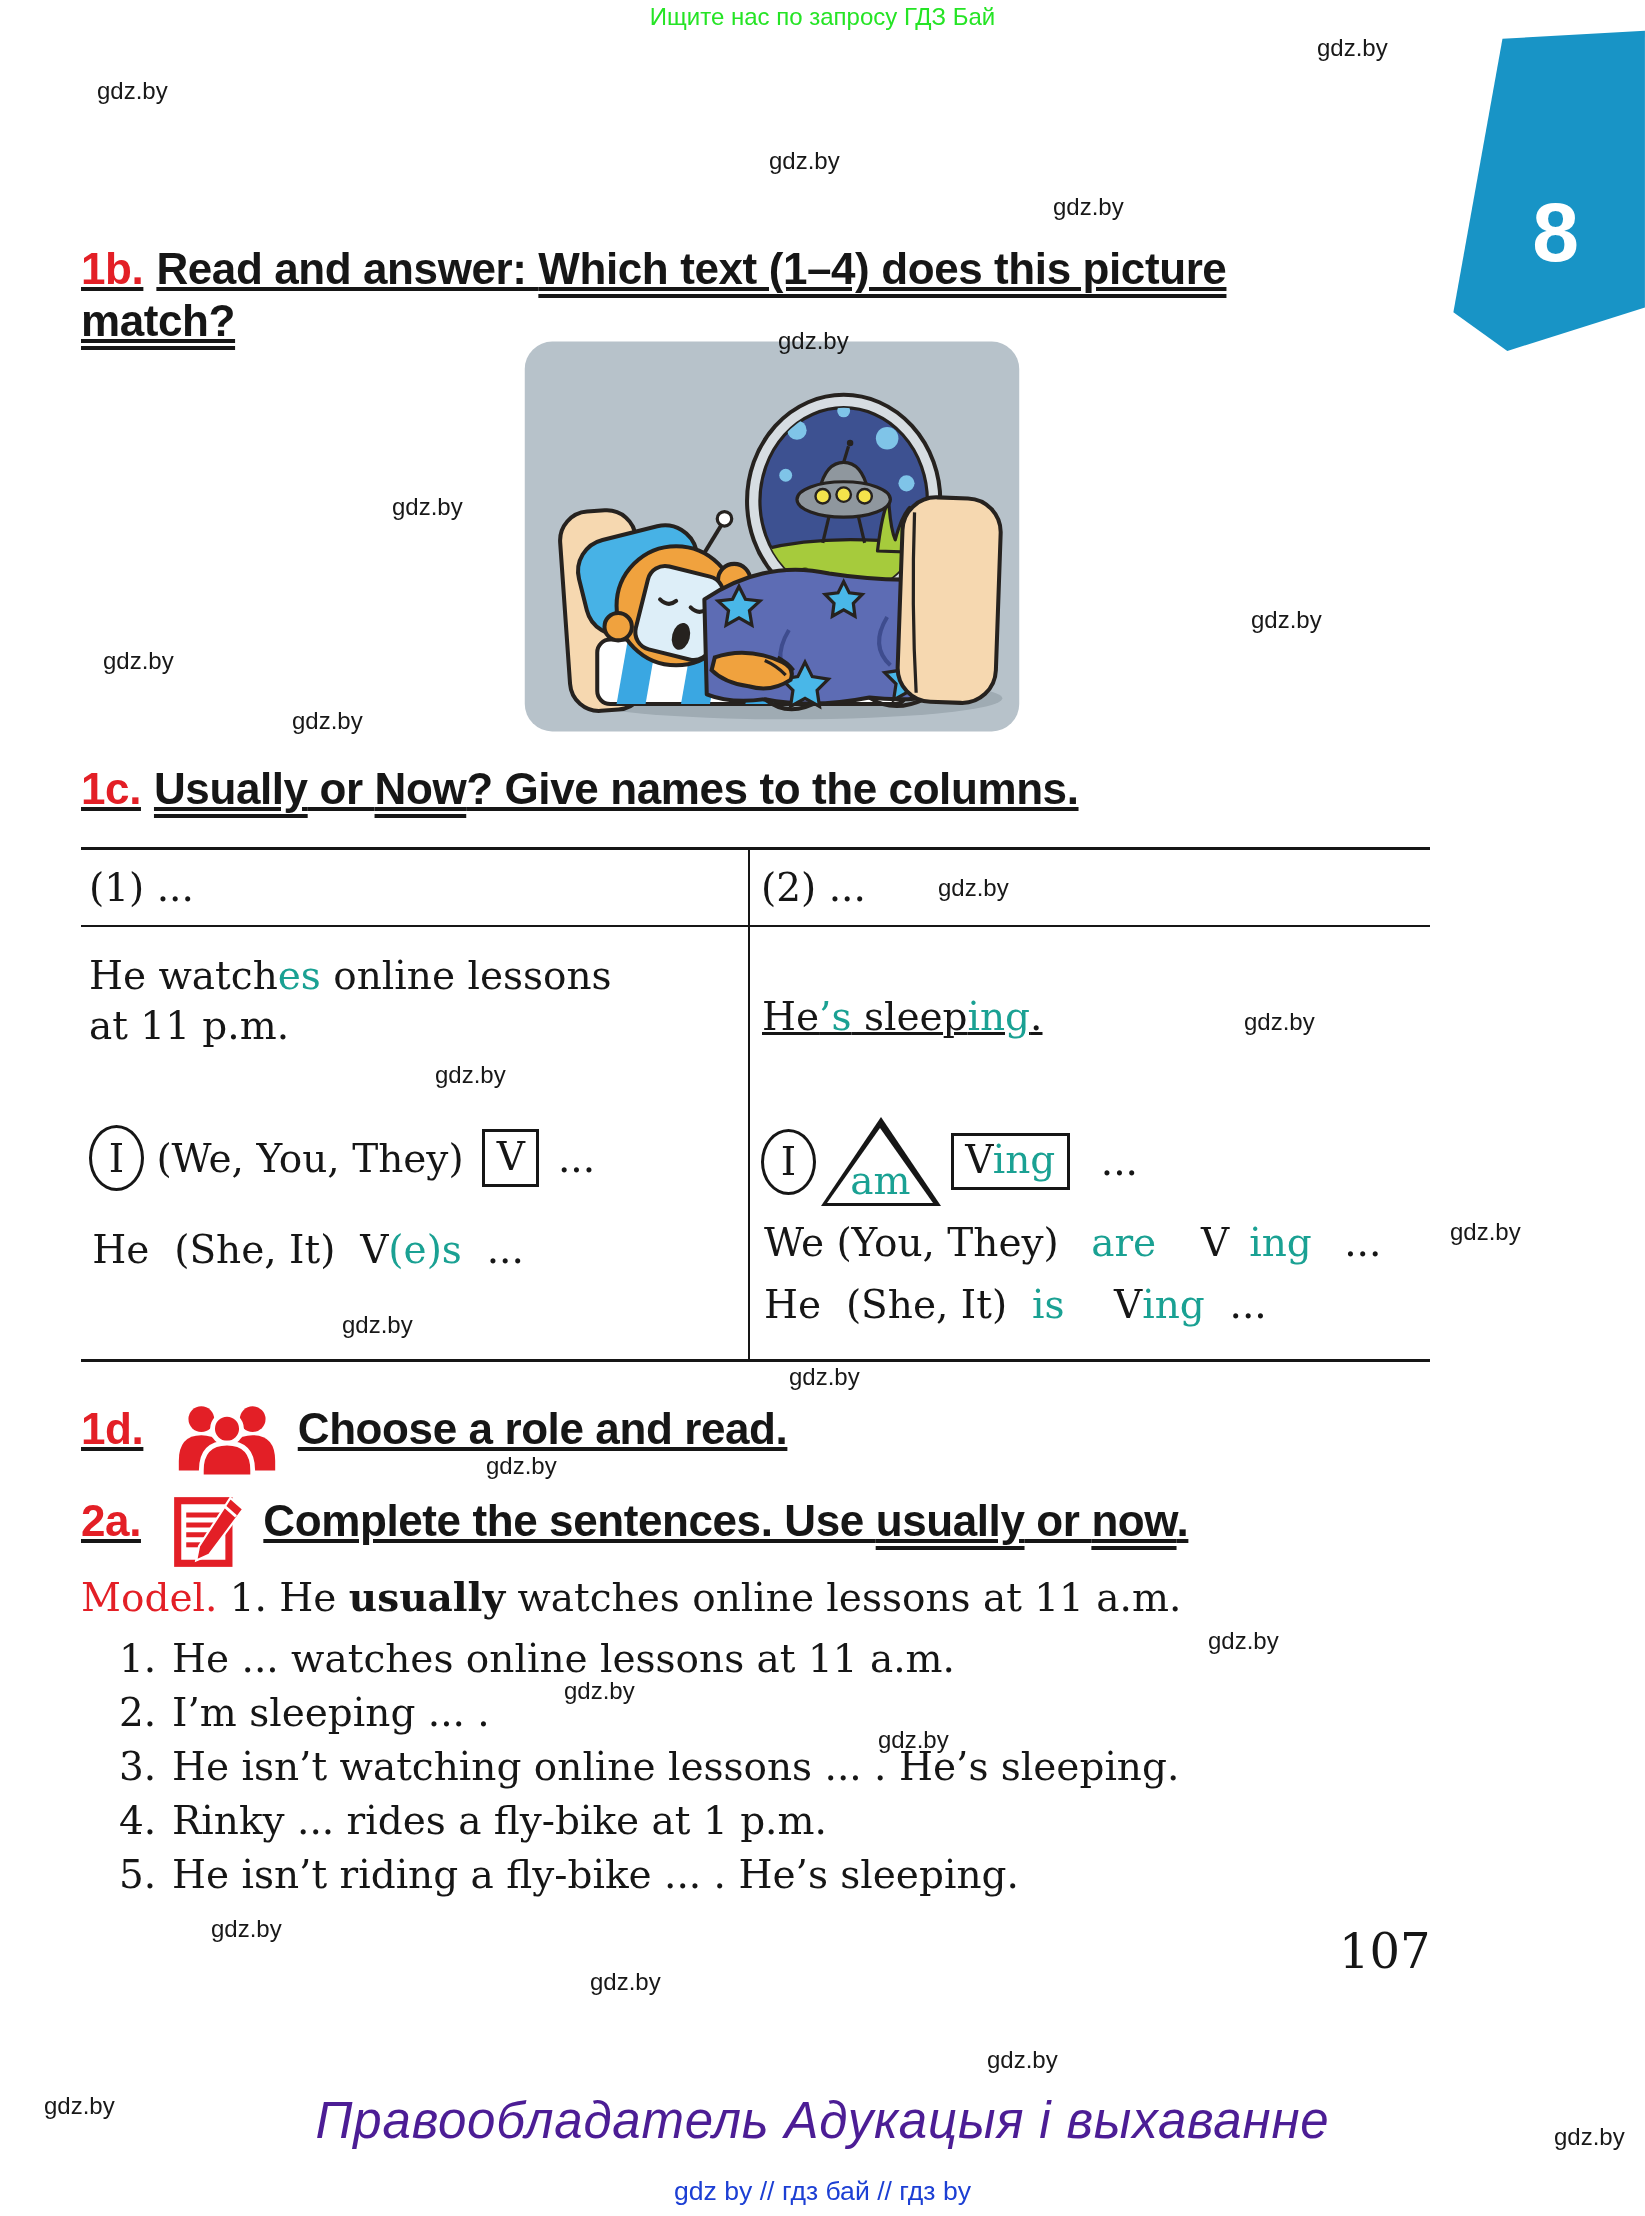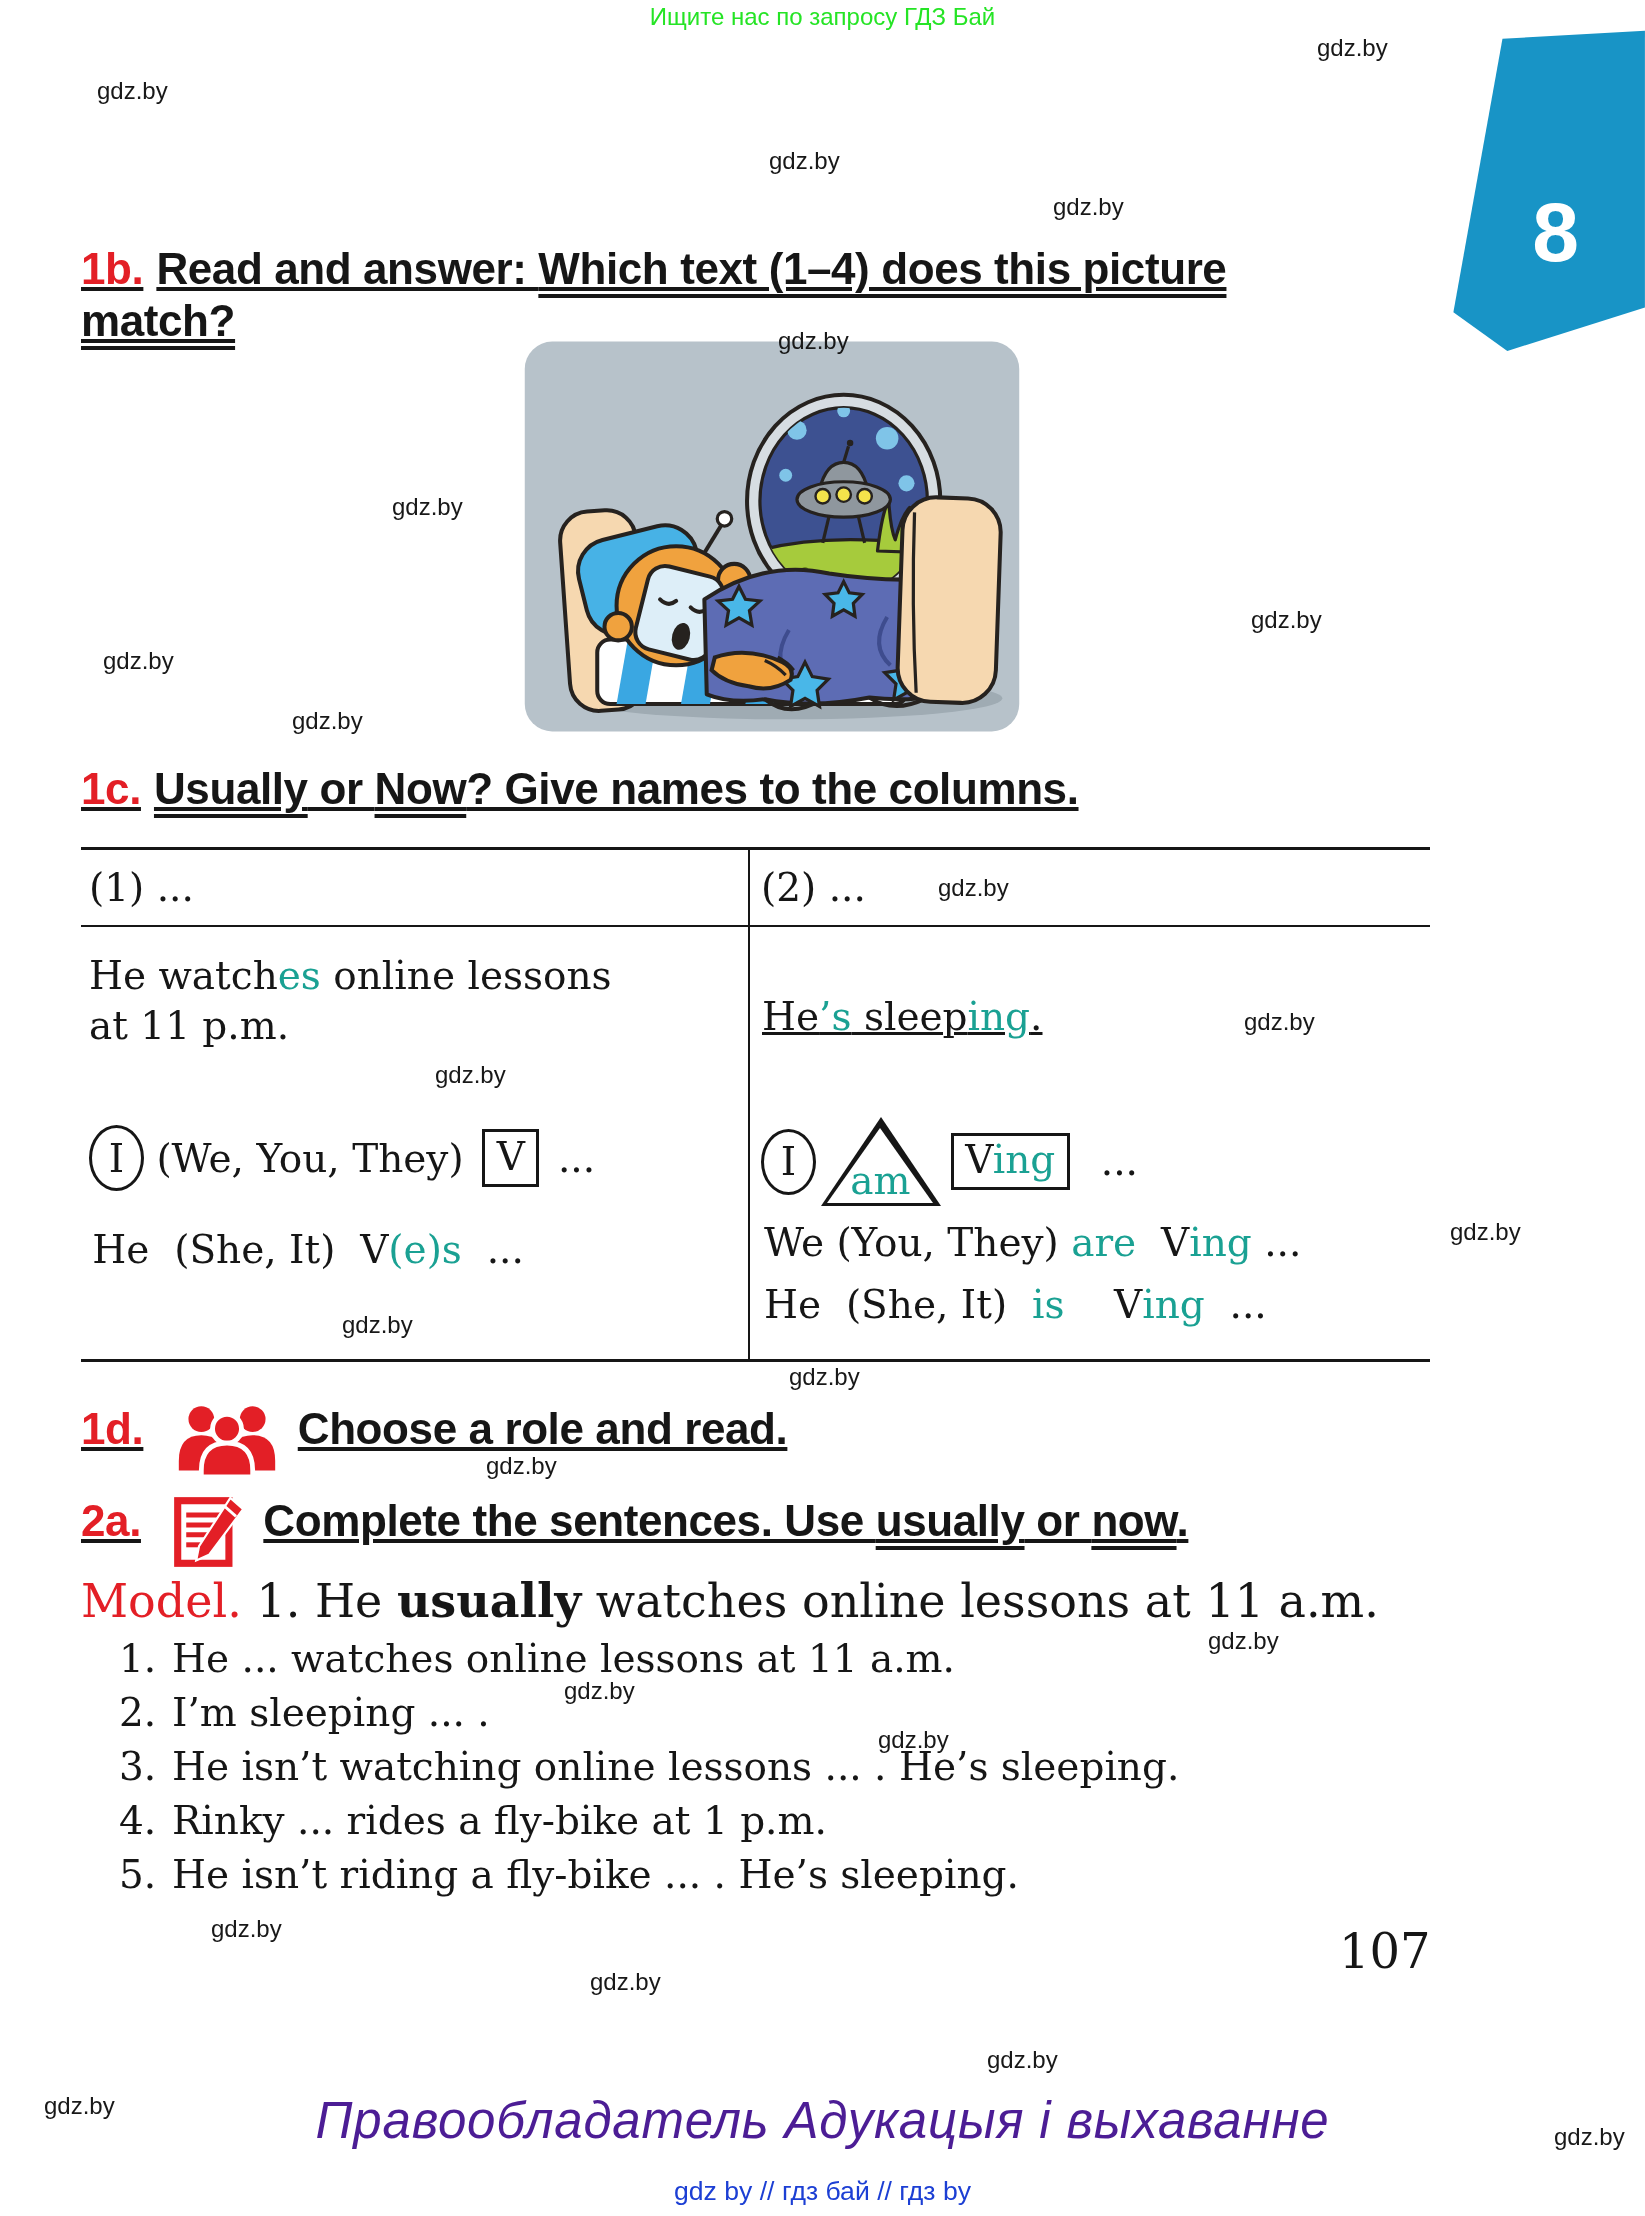--- a/index.html
+++ b/index.html
@@ -49,21 +49,21 @@
   .tri::before{content:"";position:absolute;left:0;top:0;
        border-left:60px solid transparent;border-right:60px solid transparent;border-bottom:89px solid #161616;}
   .tri::after{content:"";position:absolute;left:6.4px;top:10.5px;
        border-left:53px solid transparent;border-right:53px solid transparent;border-bottom:75px solid #ffffff;}
   .tri > span{position:relative;z-index:1;padding-bottom:3.2px;}
 
   
   .icon-svg{flex:none;}
 
   
-  .model{position:absolute;left:81px;top:1574px;font-size:46px;}
+  .model{position:absolute;left:81px;top:1574px;font-size:39px;}
   .list{position:absolute;left:119px;top:1632px;width:1369px;font-size:39px;line-height:54px;}
   .item{display:flex;}
   .item .num{width:53px;flex:none;}
   .pageno{position:absolute;left:1339px;top:1923px;font-size:48px;}
 </style>
 </head>
 <body>
 
 <div class="page">
 
@@ -194,21 +194,21 @@
     <div class="cellline" style="left:8px;top:13px;">(1) ...</div>
     <div class="cellline" style="left:680px;top:13px;">(2) ...</div>
 
     <div class="cellline" style="left:8px;top:101px;"><span><span>He watch</span><span class="t">es</span><span> online lessons</span></span><br><span><span>at 11 p.m.</span></span></div>
     <div class="cellline" style="left:681px;top:142px;text-decoration:underline;"><span>He</span><span class="t">’s</span><span> sleep</span><span class="t">ing</span><span>.</span></div>
 
     <div class="formula" style="left:8px;top:275px;"><span class="circ">I</span><span> (We, You, They) </span><span class="box">V</span><span> ...</span></div>
     <div class="formula" style="left:11.3px;top:377px;"><span>He  (She, It)  V</span><span class="t">(e)s</span><span>  ...</span></div>
 
     <div class="formula" style="left:680px;top:267px;"><span class="circ">I</span><span class="tri"><span class="t">am</span></span><span class="box"><span>V</span><span class="t">ing</span></span><span>  ...</span></div>
-    <div class="formula" style="left:683px;top:370px;"><span>We (You, They) </span><span class="t">are</span><span>  V</span><span class="t">ing</span><span> ...</span></div>
+    <div class="formula" style="left:683px;top:370px;gap:20px;"><span>We (You, They) </span><span class="t">are</span><span>  V</span><span class="t">ing</span><span> ...</span></div>
     <div class="formula" style="left:683px;top:432px;"><span>He  (She, It)  </span><span class="t">is</span><span>    V</span><span class="t">ing</span><span>  ...</span></div>
   </div>
 
   <div class="h-row h-flex" style="top:1403px;">
     <span class="h-label">1d.</span>
     <svg class="icon-svg" width="106" height="74" viewBox="0 0 66 46">
       <g fill="#e31f26">
         <circle cx="17" cy="10" r="8"></circle>
         <path d="M3 36 q0-16 14-16 q14 0 14 16 v6 H3 Z"></path>
         <circle cx="49" cy="10" r="8"></circle>

